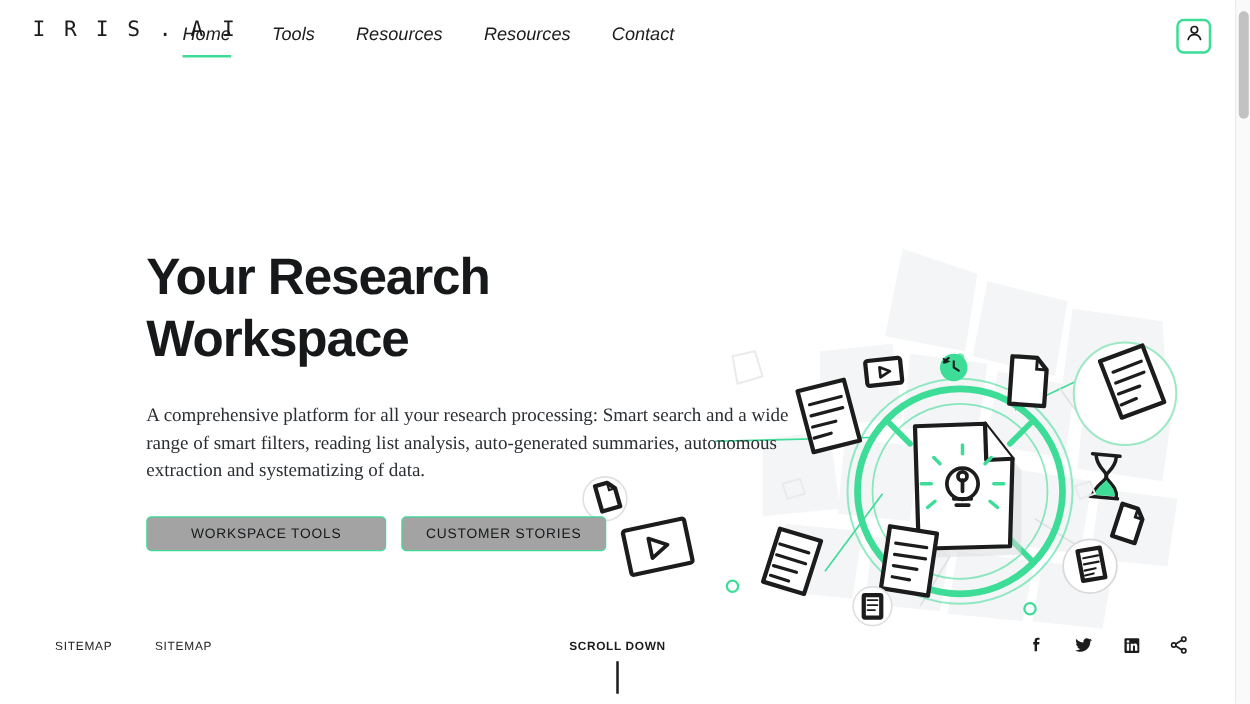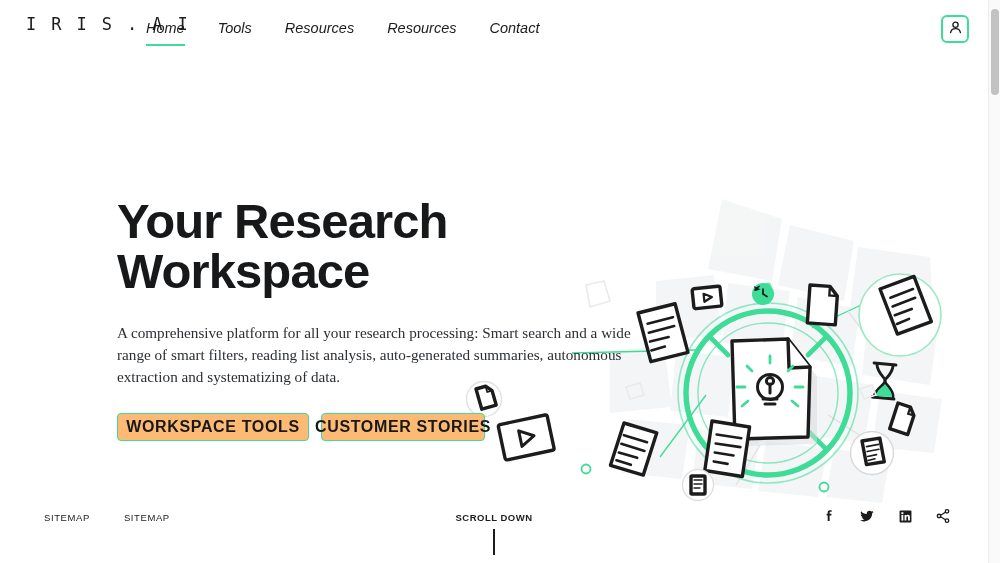--- a/index.html
+++ b/index.html
@@ -116,21 +116,21 @@
 
   
   .hero {
     position: absolute;
     left: 117px;
     top: 196px;
     width: 540px;
     z-index: 30;
   }
   .hero-title {
-    font-size: 49px;
+    font-size: 41px;
     font-weight: 700;
     line-height: 50px;
     letter-spacing: -0.9px;
     color: #16181a;
     white-space: pre-line;
   }
   .hero-sub {
     margin-top: 26px;
     font-size: 15.2px;
     line-height: 22px;
@@ -140,26 +140,26 @@
   }
   .cta-row {
     margin-top: 25px;
     display: flex;
     gap: 12px;
   }
   .cta {
     height: 28px;
     border: 1.5px solid #3ddc97;
     border-radius: 4px;
-    background: #fdba74;
+    background: #a3a3a3;
     display: flex;
     align-items: center;
     justify-content: center;
-    font-size: 16px;
-    font-weight: 700;
+    font-size: 11px;
+    font-weight: 400;
     letter-spacing: 0.65px;
     color: #16181a;
     cursor: pointer;
     padding: 0 18px;
     white-space: nowrap;
   }
   .cta.wide { width: 192px; padding: 0; }
   .cta.narrow { width: 164px; padding: 0; }
 
   

